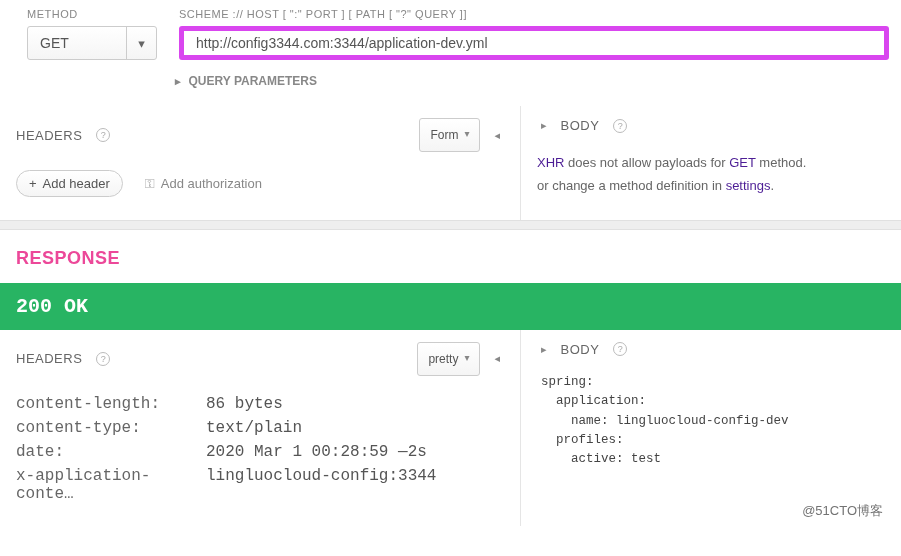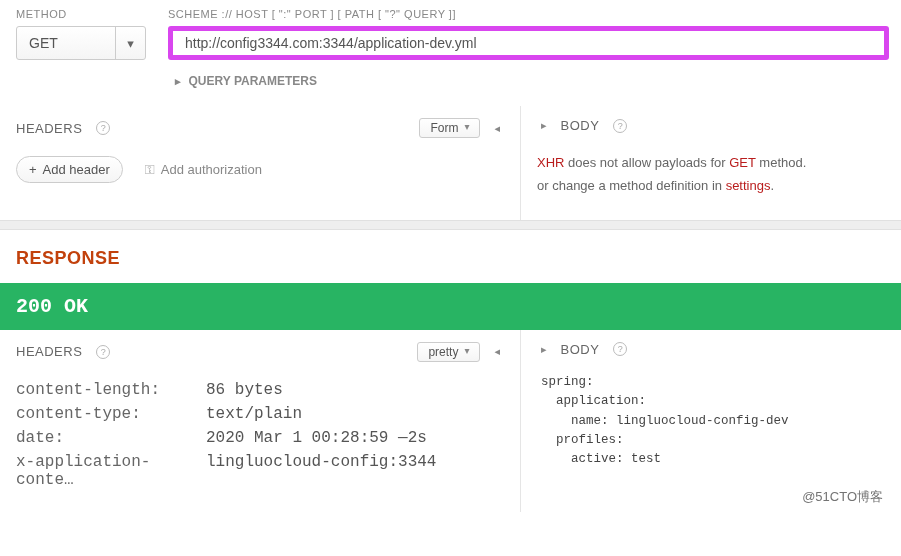--- a/index.html
+++ b/index.html
@@ -1,45 +1,45 @@
 <!DOCTYPE html>
 <html><head>
 <meta charset="utf-8">
 <style>
   * { box-sizing: border-box; margin: 0; padding: 0; }
   body { font-family: "Helvetica Neue", Arial, sans-serif; font-size: 13px; color: #333; background: #fff; width: 901px; }
   .label-small { font-size: 11px; color: #888; letter-spacing: 0.5px; font-weight: 500; }
-  .row-top { display: flex; gap: 22px; padding: 8px 12px 0 16px; }
+  .row-top { display: flex; gap: 22px; padding: 8px 12px 0 27px; }
   .method-col { width: 130px; }
   .url-col { flex: 1; }
   .method-sel { margin-top: 6px; display: flex; border: 1px solid #ccc; border-radius: 3px; height: 34px; background: linear-gradient(#fff,#f5f5f5); }
   .method-val { flex: 1; display: flex; align-items: center; padding: 0 12px; font-size: 14px; color: #555; }
   .method-caret { width: 30px; border-left: 1px solid #ccc; display: flex; align-items: center; justify-content: center; color: #666; }
   .url-input { margin-top: 6px; height: 34px; border: 5px solid #d946ef; border-radius: 3px; width: 100%; padding: 0 12px; font-size: 14px; color: #555; }
   .qp-row { display:flex; align-items:center; gap:8px; padding: 14px 12px 18px 175px; color:#888; font-size:12px;font-weight:bold; }
   .tri-right::before { content:"▸"; color:#888; font-size:11px; }
   .section-label { font-size:13px; color:#666; letter-spacing:0.5px; }
   .help-icon { display:inline-flex; width:14px; height:14px; border:1px solid #bbb; border-radius:50%; font-size:9px; color:#aaa; align-items:center; justify-content:center; margin-left:4px; vertical-align:top; }
   .split { display:flex; }
   .left-pane { flex: 0 0 520px; }
   .right-pane { flex:1; border-left:1px solid #e5e5e5; }
   .pane-hdr { display:flex; align-items:center; padding: 12px 16px; gap:10px; }
   .pane-hdr .section-label { flex:0 0 auto; }
   .spacer { flex:1; }
-  .mini-sel { border:1px solid #ccc; border-radius:3px; background:linear-gradient(#fff,#f5f5f5); padding:2px 10px; font-size:12px; color:#555; display:flex; gap:6px; }
+  .mini-sel { border:1px solid #ccc; border-radius:3px; background:linear-gradient(#fff,#f5f5f5); padding:9px 10px; font-size:12px; color:#555; display:flex; gap:6px; }
   .caret-down::after { content:"▾"; color:#888; font-size:10px; }
   .collapse-arrow { color:#888; font-size:11px; padding:0 4px; cursor:pointer; }
   .btn-pill { border:1px solid #ccc; border-radius:16px; background:linear-gradient(#fff,#f5f5f5); padding:5px 12px; font-size:13px; color:#555; display:inline-flex; align-items:center; gap:6px; cursor:pointer; }
   .auth-link { color:#888; font-size:13px; display:inline-flex; align-items:center; gap:6px; cursor:pointer; }
   .key-icon::before { content:"⚿"; color:#aaa; font-size:13px; }
   .actions-row { padding: 6px 16px 22px 16px; display:flex; gap:22px; }
   .body-msg { padding: 6px 16px 22px 16px; font-size:13px; color:#666; line-height:1.8; }
-  .link { color:#b91c1c; }
+  .link { color:#4c1d95; }
   .thick-divider { height:10px; background:#eee; border-top:1px solid #e0e0e0; border-bottom:1px solid #e0e0e0; }
-  .resp-title { font-size:18px; font-weight:bold; color:#c2410c; padding:18px 16px 14px 16px; letter-spacing:0.5px; }
+  .resp-title { font-size:18px; font-weight:bold; color:#ec4899; padding:18px 16px 14px 16px; letter-spacing:0.5px; }
   .status-bar { background:#28b463; color:#fff; font-family:"Courier New",monospace; font-size:20px; font-weight:bold; padding:12px 16px; }
   .hdr-table { padding: 4px 16px 20px 16px; font-family:"Courier New",monospace; font-size:16px; color:#555; }
   .hdr-table .r { display:flex; padding:3px 0; }
   .hdr-table .k { width:190px; color:#666; }
   .hdr-table .v { flex:1; }
   .body-pre { padding: 4px 16px 20px 20px; font-family:"Courier New",monospace; font-size:12.5px; color:#444; white-space:pre; line-height:1.55; }
   .watermark { position:absolute; right:18px; bottom:6px; color:#737373; font-size:13px; }
   .wrap { position:relative; width:901px; }
 </style>
 </head>

